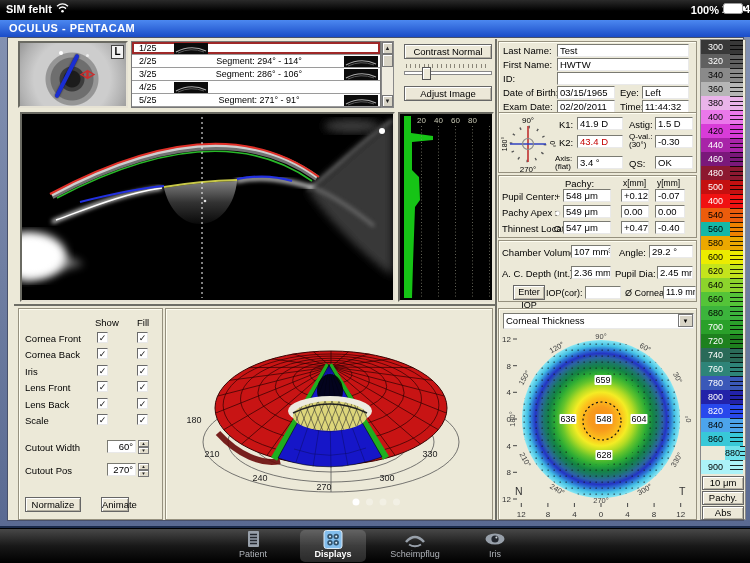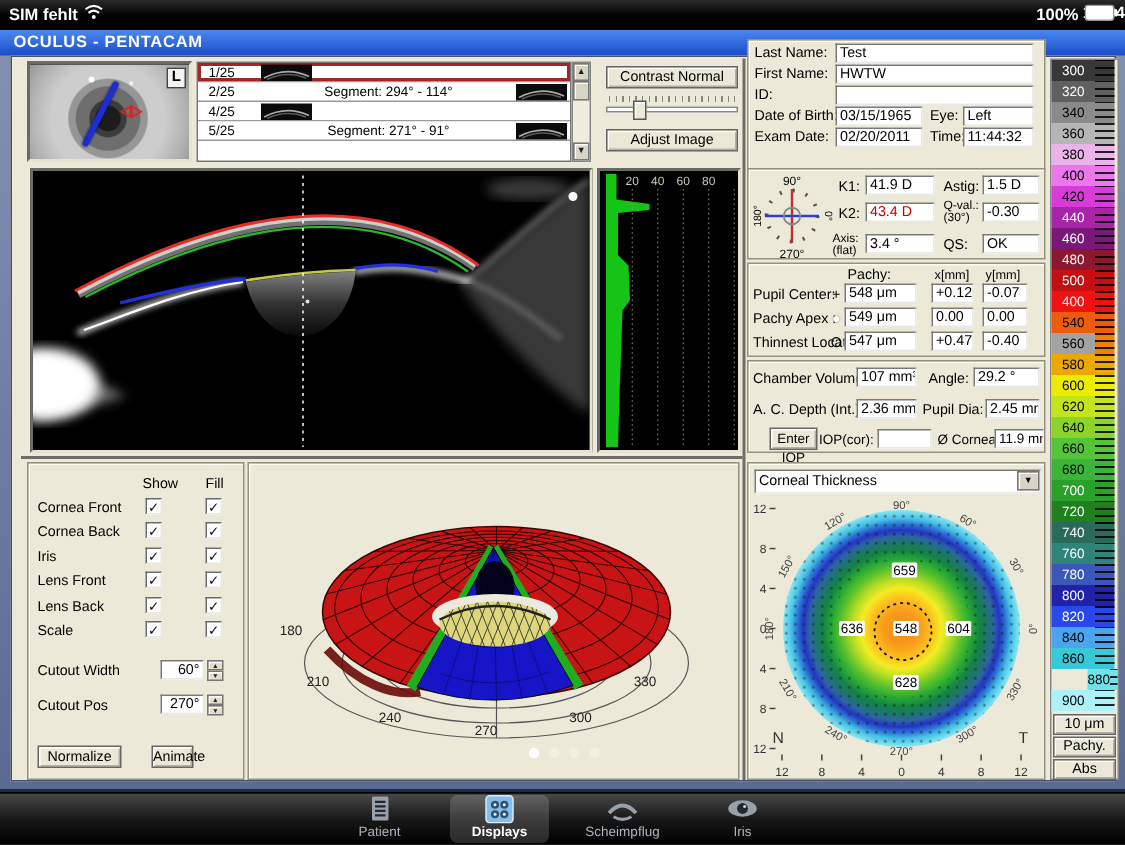--- a/index.html
+++ b/index.html
@@ -117,20 +117,28 @@
       </div>
       <div class="seg-row">
         <span class="seg-idx">2/25</span>
         <span class="seg-label">Segment: 294° - 114°</span>
         <span class="seg-thumb"><svg width="34" height="11" viewBox="0 0 34 11">
             <path d="M2,9 Q17,1 32,8" stroke="#a8a8a8" stroke-width="1.2" fill="none"></path>
             <path d="M4,10 Q17,4 30,9" stroke="#5a5a5a" stroke-width="1" fill="none"></path>
           </svg></span>
       </div>
       <div class="seg-row">
+        <span class="seg-idx">3/25</span>
+        <span class="seg-label">Segment: 286° - 106°</span>
+        <span class="seg-thumb"><svg width="34" height="11" viewBox="0 0 34 11">
+            <path d="M2,9 Q17,1 32,8" stroke="#a8a8a8" stroke-width="1.2" fill="none"></path>
+            <path d="M4,10 Q17,4 30,9" stroke="#5a5a5a" stroke-width="1" fill="none"></path>
+          </svg></span>
+      </div>
+      <div class="seg-row">
         <span class="seg-idx">4/25</span>
         <span class="seg-thumb"><svg width="34" height="11" viewBox="0 0 34 11">
             <path d="M2,9 Q17,1 32,8" stroke="#a8a8a8" stroke-width="1.2" fill="none"></path>
             <path d="M4,10 Q17,4 30,9" stroke="#5a5a5a" stroke-width="1" fill="none"></path>
           </svg></span>
       </div>
       <div class="seg-row">
         <span class="seg-idx">5/25</span>
         <span class="seg-label">Segment: 271° - 91°</span>
         <span class="seg-thumb"><svg width="34" height="11" viewBox="0 0 34 11">
@@ -146,21 +154,21 @@
   </div>
 
   <div class="btn" style="left:404px;top:44px;width:88px;height:15px;line-height:13px">Contrast Normal</div>
   <div class="abs" style="left:404px;top:64px;width:88px;height:16px">
     <div class="abs" style="left:2px;right:2px;top:0;height:4px;background-image:repeating-linear-gradient(to right,#8a8578 0 1px,rgba(0,0,0,0) 1px 4.4px)"></div>
     <div class="abs" style="left:0;right:0;top:7px;height:4px;background:#fff;border:1px solid #888"></div>
     <div class="abs" style="left:18px;top:3px;width:9px;height:13px;background:#ece9d8;border:1px solid #555;box-shadow:inset 1px 1px 0 #fff"></div>
   </div>
   <div class="btn" style="left:404px;top:86px;width:88px;height:15px;line-height:13px">Adjust Image</div>
 
-  <div class="panel" style="left:498px;top:26px;width:199px;height:88px">
+  <div class="panel" style="left:498px;top:41px;width:199px;height:88px">
     <span class="lbl" style="left:4px;top:3px">Last Name:</span>
     <div class="field" style="left:58px;top:2px;width:132px">Test</div>
     <span class="lbl" style="left:4px;top:17px">First Name:</span>
     <div class="field" style="left:58px;top:16px;width:132px">HWTW</div>
     <span class="lbl" style="left:4px;top:31px">ID:</span>
     <div class="field" style="left:58px;top:30px;width:132px"></div>
     <span class="lbl" style="left:4px;top:45px">Date of Birth:</span>
     <div class="field" style="left:58px;top:44px;width:58px">03/15/1965</div>
     <span class="lbl" style="left:121px;top:45px">Eye:</span>
     <div class="field" style="left:143px;top:44px;width:47px">Left</div>
@@ -218,21 +226,21 @@
         </div>
         <div class="scale-row">
           <div class="scale-label" style="background: rgb(240, 18, 18); color: rgb(255, 255, 255);">400</div>
           <div class="scale-stripe" style="background-color: rgb(240, 18, 18);"></div>
         </div>
         <div class="scale-row">
           <div class="scale-label" style="background: rgb(236, 92, 12); color: rgb(0, 0, 0);">540</div>
           <div class="scale-stripe" style="background-color: rgb(236, 92, 12);"></div>
         </div>
         <div class="scale-row">
-          <div class="scale-label" style="background: #a3a3a3; color: rgb(0, 0, 0);">560</div>
+          <div class="scale-label" style="background: #14b8a6; color: rgb(0, 0, 0);">560</div>
           <div class="scale-stripe" style="background-color: rgb(240, 130, 0);"></div>
         </div>
         <div class="scale-row">
           <div class="scale-label" style="background: rgb(236, 168, 0); color: rgb(0, 0, 0);">580</div>
           <div class="scale-stripe" style="background-color: rgb(236, 168, 0);"></div>
         </div>
         <div class="scale-row">
           <div class="scale-label" style="background: rgb(236, 236, 0); color: rgb(0, 0, 0);">600</div>
           <div class="scale-stripe" style="background-color: rgb(236, 236, 0);"></div>
         </div>

